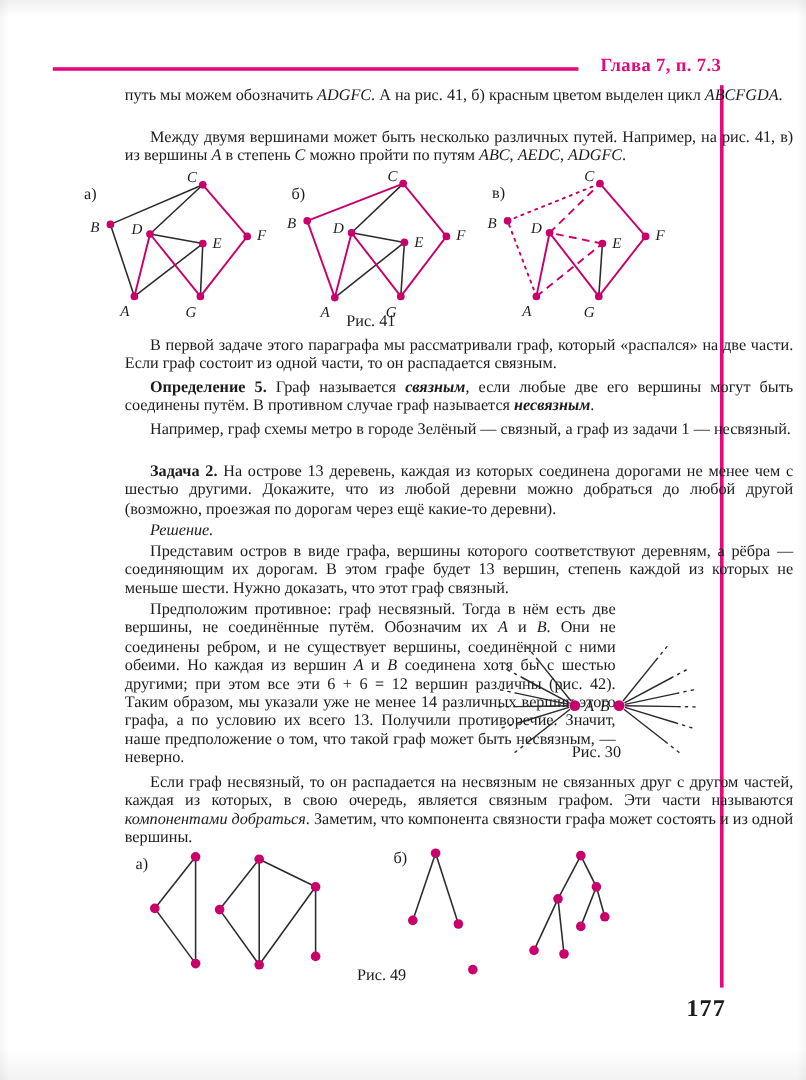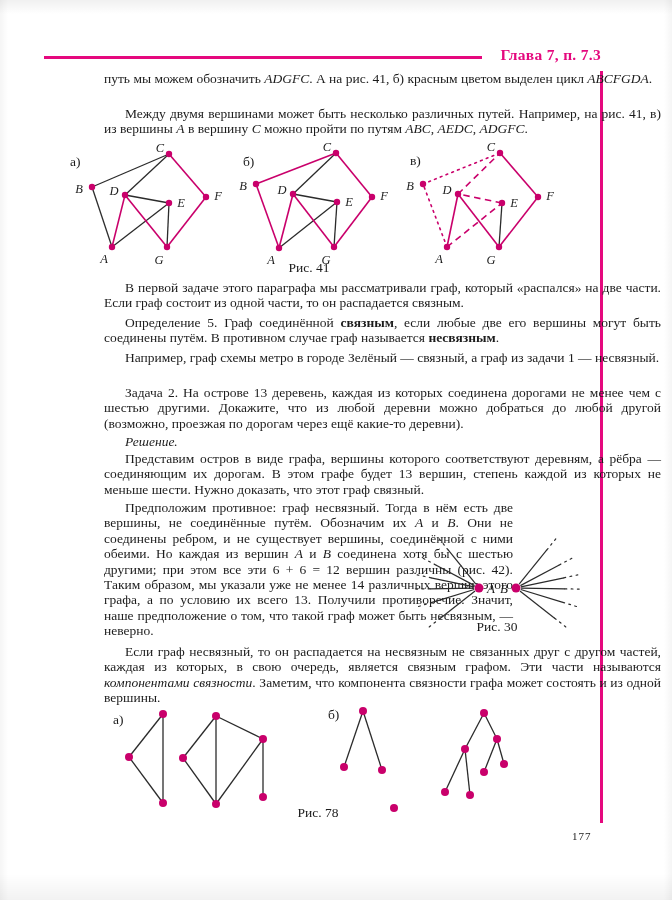--- a/index.html
+++ b/index.html
@@ -24,65 +24,65 @@
   .chapter-label{position:absolute;right:71px;top:46px;
     font-family:Liberation Serif, serif;font-weight:700;font-size:15.5px;
     color:var(--accent,#e5087e);letter-spacing:0.3px;}
   .v-rule{position:absolute;left:600px;top:71px;width:2.5px;height:752px;
     background:var(--accent,#e5087e);}
 
   .para{position:absolute;left:56px;width:557px;
     font-size:13.5px;line-height:15.4px;text-align:justify;margin-left:48px;}
   .para.ind{text-indent:21px;}
   .para .i{font-style:italic;}
-  .para .b{font-weight:400;}
-  .para .bi{font-weight:700;}
+  .para .b{font-weight:700;}
+  .para .bi{font-weight:700;font-style:italic;}
   .p1{top:71px;}
   .p2{top:106px;}
   .p3{top:280px;}
   .p4{top:315px;}
   .p5{top:350px;}
   .p6{top:385px;}
   .p7{top:434px;}
   .p8{top:451px;}
   .p9{top:500px;}
   .p10{top:644px;}
   .fig42-spacer{float:right;width:148px;height:107px;margin-top:30px;}
 
   .caption{position:absolute;transform:translateX(-50%);font-size:13.5px;white-space:nowrap;}
   .caption-41{left:309px;top:260px;}
   .caption-42{left:497px;top:619px;}
   .caption-43{left:318px;top:805px;}
 
-  .page-number{position:absolute;left:572px;top:830px;font-size:11px;letter-spacing:1px;}
+  .page-number{position:absolute;left:572px;top:830px;font-size:20px;letter-spacing:1px;font-weight:bold;}
 
   #figures-layer{position:absolute;left:0;top:0;pointer-events:none;}
 </style>
 </head>
 <body style="--accent: #e5087e; --text: #1c1c1c;">
 
 <div class="edge-top"></div>
 <div class="edge-bottom"></div>
 <div class="edge-left"></div>
 <div class="edge-right"></div>
 
 <div class="header-rule"></div>
 <div class="chapter-label">Глава 7, п. 7.3</div>
 <div class="v-rule"></div>
 
 <div class="para p1"><span>путь мы можем обозначить </span><span class="i">ADGFC</span><span>. А на рис. 41, б) красным цветом выделен цикл </span><span class="i">ABCFGDA</span><span>.</span></div>
-<div class="para ind p2"><span>Между двумя вершинами может быть несколько различных путей. Например, на рис. 41, в) из вершины </span><span class="i">A</span><span> в вершину </span><span class="i">C</span><span> можно пройти по путям </span><span class="i">ABC</span><span>, </span><span class="i">AEDC</span><span>, </span><span class="i">ADGFC</span><span>.</span></div>
+<div class="para ind p2"><span>Между двумя вершинами может быть несколько различных путей. Например, на рис. 41, в) из вершины </span><span class="i">A</span><span> в степень </span><span class="i">C</span><span> можно пройти по путям </span><span class="i">ABC</span><span>, </span><span class="i">AEDC</span><span>, </span><span class="i">ADGFC</span><span>.</span></div>
 <div class="para ind p3"><span>В первой задаче этого параграфа мы рассматривали граф, который «распался» на две части. Если граф состоит из одной части, то он распадается связным.</span></div>
-<div class="para ind p4"><span class="b">Определение 5.</span><span> Граф соединённой </span><span class="bi">связным</span><span>, если любые две его вершины могут быть соединены путём. В противном случае граф называется </span><span class="bi">несвязным</span><span>.</span></div>
+<div class="para ind p4"><span class="b">Определение 5.</span><span> Граф называется </span><span class="bi">связным</span><span>, если любые две его вершины могут быть соединены путём. В противном случае граф называется </span><span class="bi">несвязным</span><span>.</span></div>
 <div class="para ind p5"><span>Например, граф схемы метро в городе Зелёный — связный, а граф из задачи 1 — несвязный.</span></div>
 <div class="para ind p6"><span class="b">Задача 2.</span><span> На острове 13 деревень, каждая из которых соединена дорогами не менее чем с шестью другими. Докажите, что из любой деревни можно добраться до любой другой (возможно, проезжая по дорогам через ещё какие-то деревни).</span></div>
 <div class="para ind p7"><span class="i">Решение.</span></div>
 <div class="para ind p8"><span>Представим остров в виде графа, вершины которого соответствуют деревням, а рёбра — соединяющим их дорогам. В этом графе будет 13 вершин, степень каждой из которых не меньше шести. Нужно доказать, что этот граф связный.</span></div>
 <div class="para ind p9"><span class="fig42-spacer"></span><span>Предположим противное: граф несвязный. Тогда в нём есть две вершины, не соединённые путём. Обозначим их </span><span class="i">A</span><span> и </span><span class="i">B</span><span>. Они не соединены ребром, и не существует вершины, соединённой с ними обеими. Но каждая из вершин </span><span class="i">A</span><span> и </span><span class="i">B</span><span> соединена хотя бы с шестью другими; при этом все эти 6 + 6 = 12 вершин различны (рис. 42). Таким образом, мы указали уже не менее 14 различных вершин этого графа, а по условию их всего 13. Получили противоречие. Значит, наше предположение о том, что такой граф может быть несвязным, — неверно.</span></div>
-<div class="para ind p10"><span>Если граф несвязный, то он распадается на несвязным не связанных друг с другом частей, каждая из которых, в свою очередь, является связным графом. Эти части называются </span><span class="i">компонентами связности</span><span>. Заметим, что компонента связности графа может состоять и из одной вершины.</span></div>
+<div class="para ind p10"><span>Если граф несвязный, то он распадается на несвязным не связанных друг с другом частей, каждая из которых, в свою очередь, является связным графом. Эти части называются </span><span class="i">компонентами добраться</span><span>. Заметим, что компонента связности графа может состоять и из одной вершины.</span></div>
 
 <svg id="figures-layer" width="672" height="900" viewBox="0 0 672 900">
     <g>
       <text x="70" y="166" font-size="13.5" fill="#1c1c1c" font-family="&quot;Liberation Serif&quot;, serif" font-style="normal" text-anchor="start">а)</text>
       <text x="243" y="166" font-size="13.5" fill="#1c1c1c" font-family="&quot;Liberation Serif&quot;, serif" font-style="normal" text-anchor="start">б)</text>
       <text x="410" y="165" font-size="13.5" fill="#1c1c1c" font-family="&quot;Liberation Serif&quot;, serif" font-style="normal" text-anchor="start">в)</text>
       <g>
         <line x1="92" y1="187" x2="169" y2="154" stroke="#2b2b2b" stroke-width="1.3"></line>
         <line x1="92" y1="187" x2="112" y2="247" stroke="#2b2b2b" stroke-width="1.3"></line>
         <line x1="169" y1="154" x2="125" y2="195" stroke="#2b2b2b" stroke-width="1.3"></line>
@@ -238,15 +238,15 @@
         <circle cx="445" cy="792" r="4" fill="#c9006b"></circle>
         <circle cx="470" cy="795" r="4" fill="#c9006b"></circle>
         <circle cx="484" cy="772" r="4" fill="#c9006b"></circle>
         <circle cx="504" cy="764" r="4" fill="#c9006b"></circle>
       </g>
     </g>
   </svg>
 
 <div class="caption caption-41">Рис. 41</div>
 <div class="caption caption-42">Рис. 30</div>
-<div class="caption caption-43">Рис. 78</div>
+<div class="caption caption-43">Рис. 49</div>
 
 <div class="page-number">177</div>
 
 </body></html>

